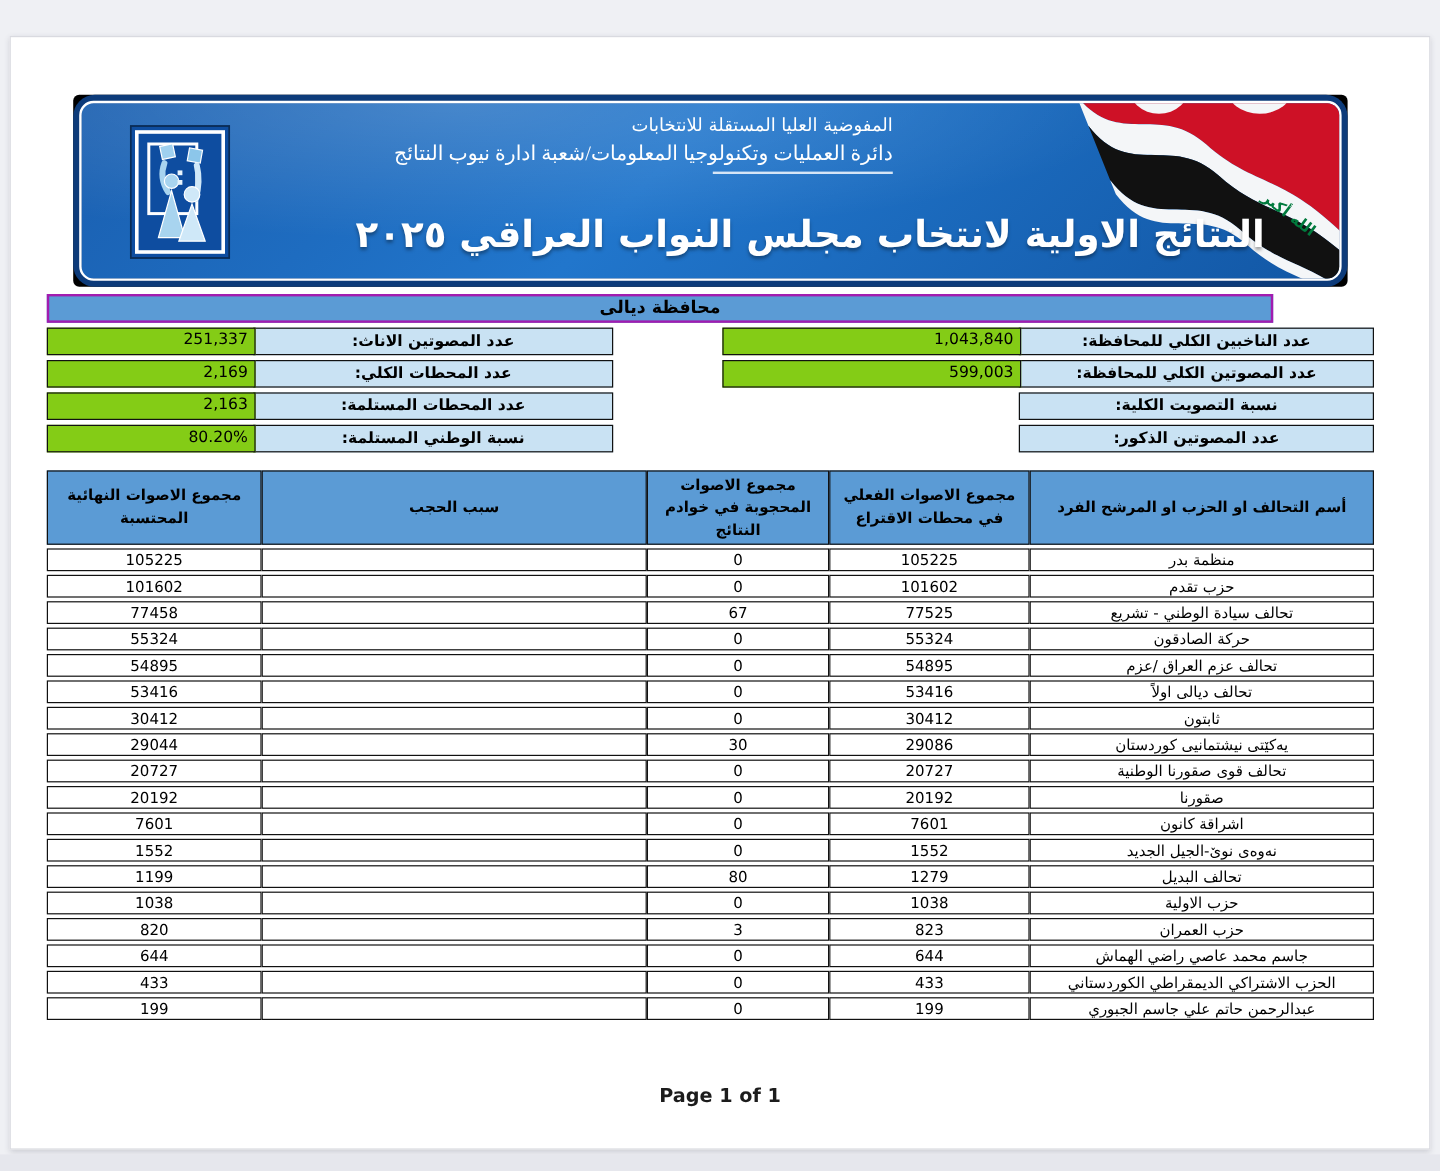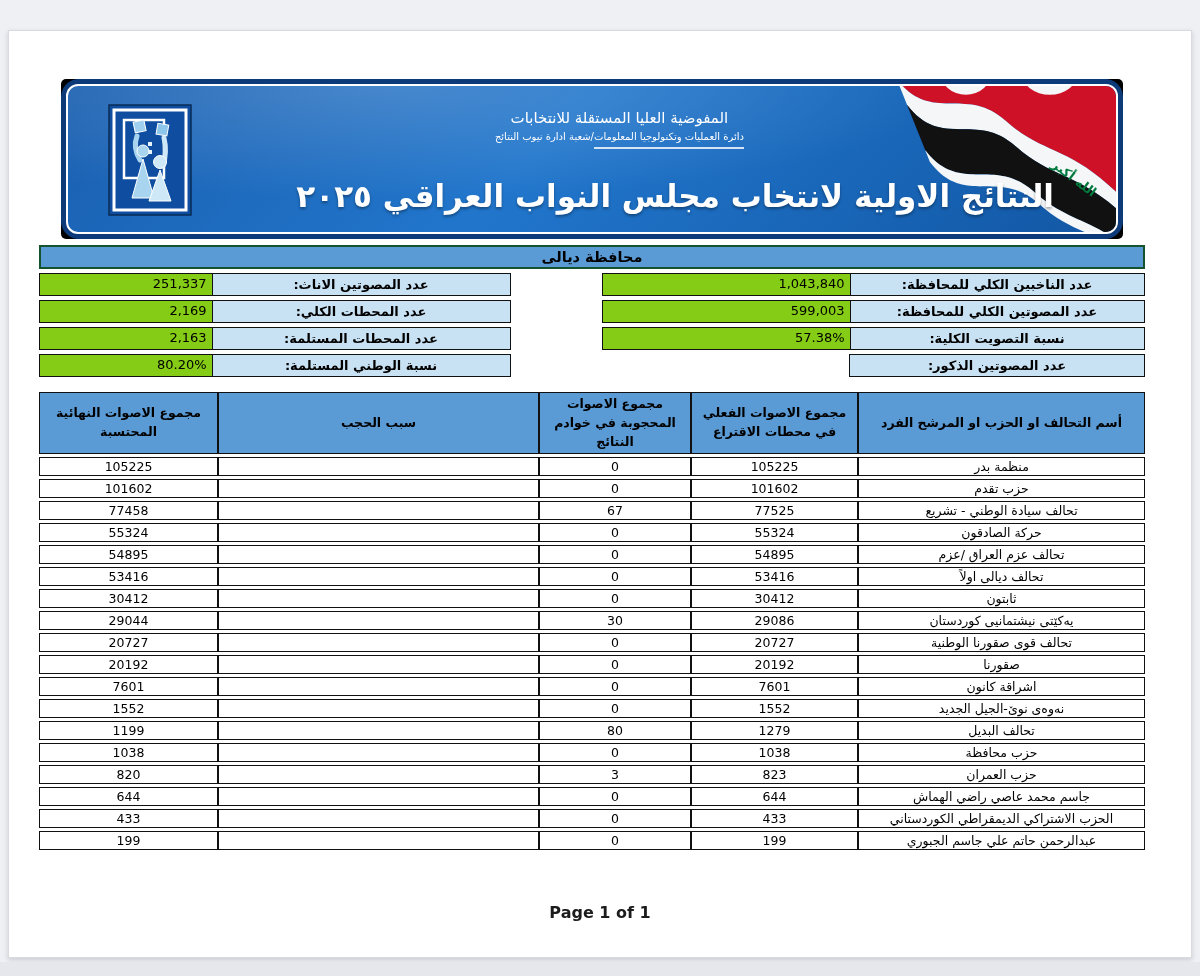--- a/index.html
+++ b/index.html
@@ -29,36 +29,36 @@
   .banner-inner {
     position:absolute; inset:5px; border:2px solid #ffffff; border-radius:12px;
     background:
       radial-gradient(ellipse at 30% 0%, rgba(255,255,255,.18), rgba(255,255,255,0) 55%),
       linear-gradient(135deg,#1a5fb0 0%, #2176cc 45%, #1257a5 100%);
     overflow:hidden;
   }
   .flag { position:absolute; right:-2px; top:-3px; height:152px; width:255px; }
   .logo { position:absolute; left:40px; top:18px; }
 
-  .org-lines { position:absolute; top:23px; right:372px; text-align:center; color:#fff; direction:rtl; }
+  .org-lines { position:absolute; top:9px; right:372px; text-align:right; color:#fff; direction:rtl; }
   .org1 { font-size:15px; letter-spacing:0; }
-  .org2 { font-size:10px; margin-top:4px; }
+  .org2 { font-size:17px; margin-top:4px;font-family:Liberation Serif, serif; }
   .org-divider { margin:5px 0 0 0; width:150px; height:2px; background:#e9f1fb; opacity:.9; margin-right:0; margin-left:auto; }
 
   .banner-title {
     position:absolute; right:62px; top:92px;
     direction:rtl; color:#fff; font-weight:bold; font-size:31px;
     text-shadow:0 2px 3px rgba(0,0,0,.35);
     white-space:nowrap;
   }
 
   
   .gov-bar {
-    position:absolute; left:30px; top:214px; width:1106px; height:24px;
-    background:#5b9bd5; border:2px solid #14532d;
+    position:absolute; left:30px; top:214px; width:1022px; height:24px;
+    background:#5b9bd5; border:2px solid #a21caf;
     display:flex; align-items:center; justify-content:center;
     font-weight:bold; font-size:14.5px; direction:rtl;
   }
 
   
   .sum-block { position:absolute; top:242px; }
   .sum-right { left:593px; width:543px; }
   .sum-left  { left:30px;  width:472px; }
   .sum-row { display:flex; direction:rtl; height:23px; margin-bottom:4px; }
   .sum-label {
@@ -157,21 +157,20 @@
         <div class="sum-value">1,043,840</div>
       </div>
 
       <div class="sum-row">
         <div class="sum-label">عدد المصوتين الكلي للمحافظة:</div>
         <div class="sum-value">599,003</div>
       </div>
 
       <div class="sum-row">
         <div class="sum-label">نسبة التصويت الكلية:</div>
-        <div class="sum-value">57.38%</div>
       </div>
 
       <div class="sum-row">
         <div class="sum-label">عدد المصوتين الذكور:</div>
       </div>
     </div>
 
   <div class="sum-block sum-left">
 
       <div class="sum-row">
@@ -312,21 +311,21 @@
 
         <tr>
           <td>تحالف البديل</td>
           <td class="num">1279</td>
           <td class="num">80</td>
           <td></td>
           <td class="num">1199</td>
         </tr>
 
         <tr>
-          <td>حزب محافظة</td>
+          <td>حزب الاولية</td>
           <td class="num">1038</td>
           <td class="num">0</td>
           <td></td>
           <td class="num">1038</td>
         </tr>
 
         <tr>
           <td>حزب العمران</td>
           <td class="num">823</td>
           <td class="num">3</td>

